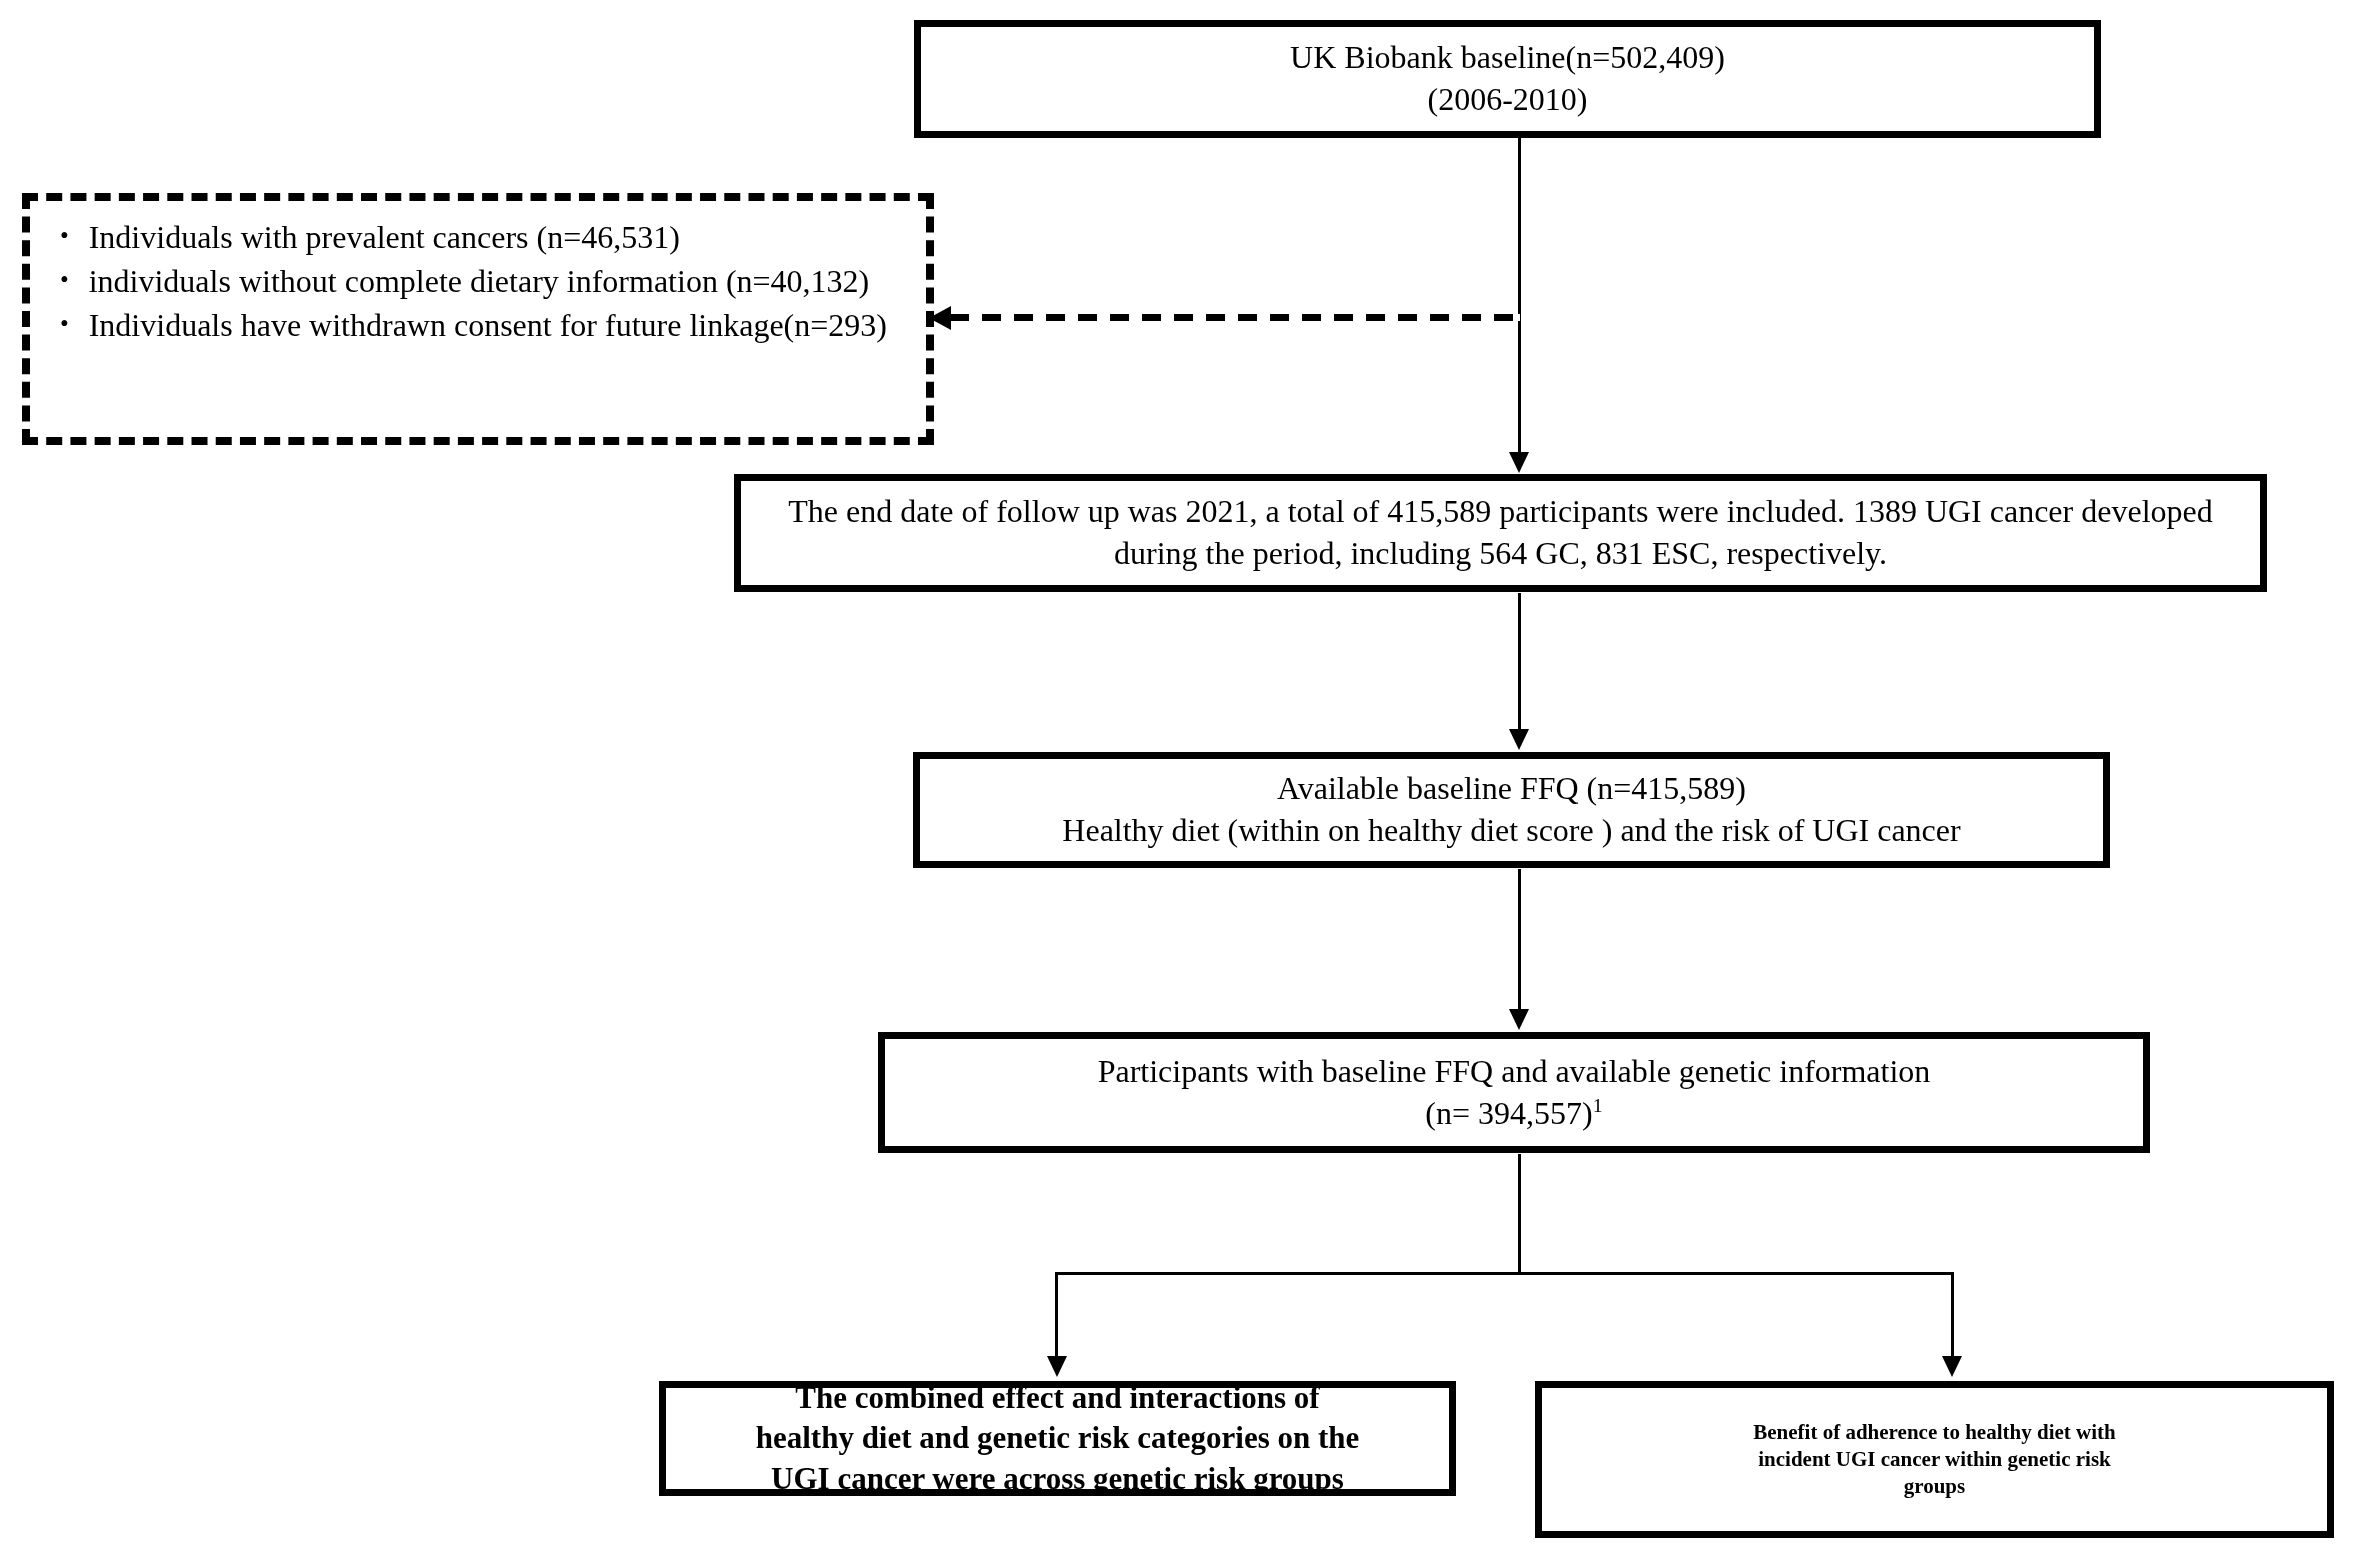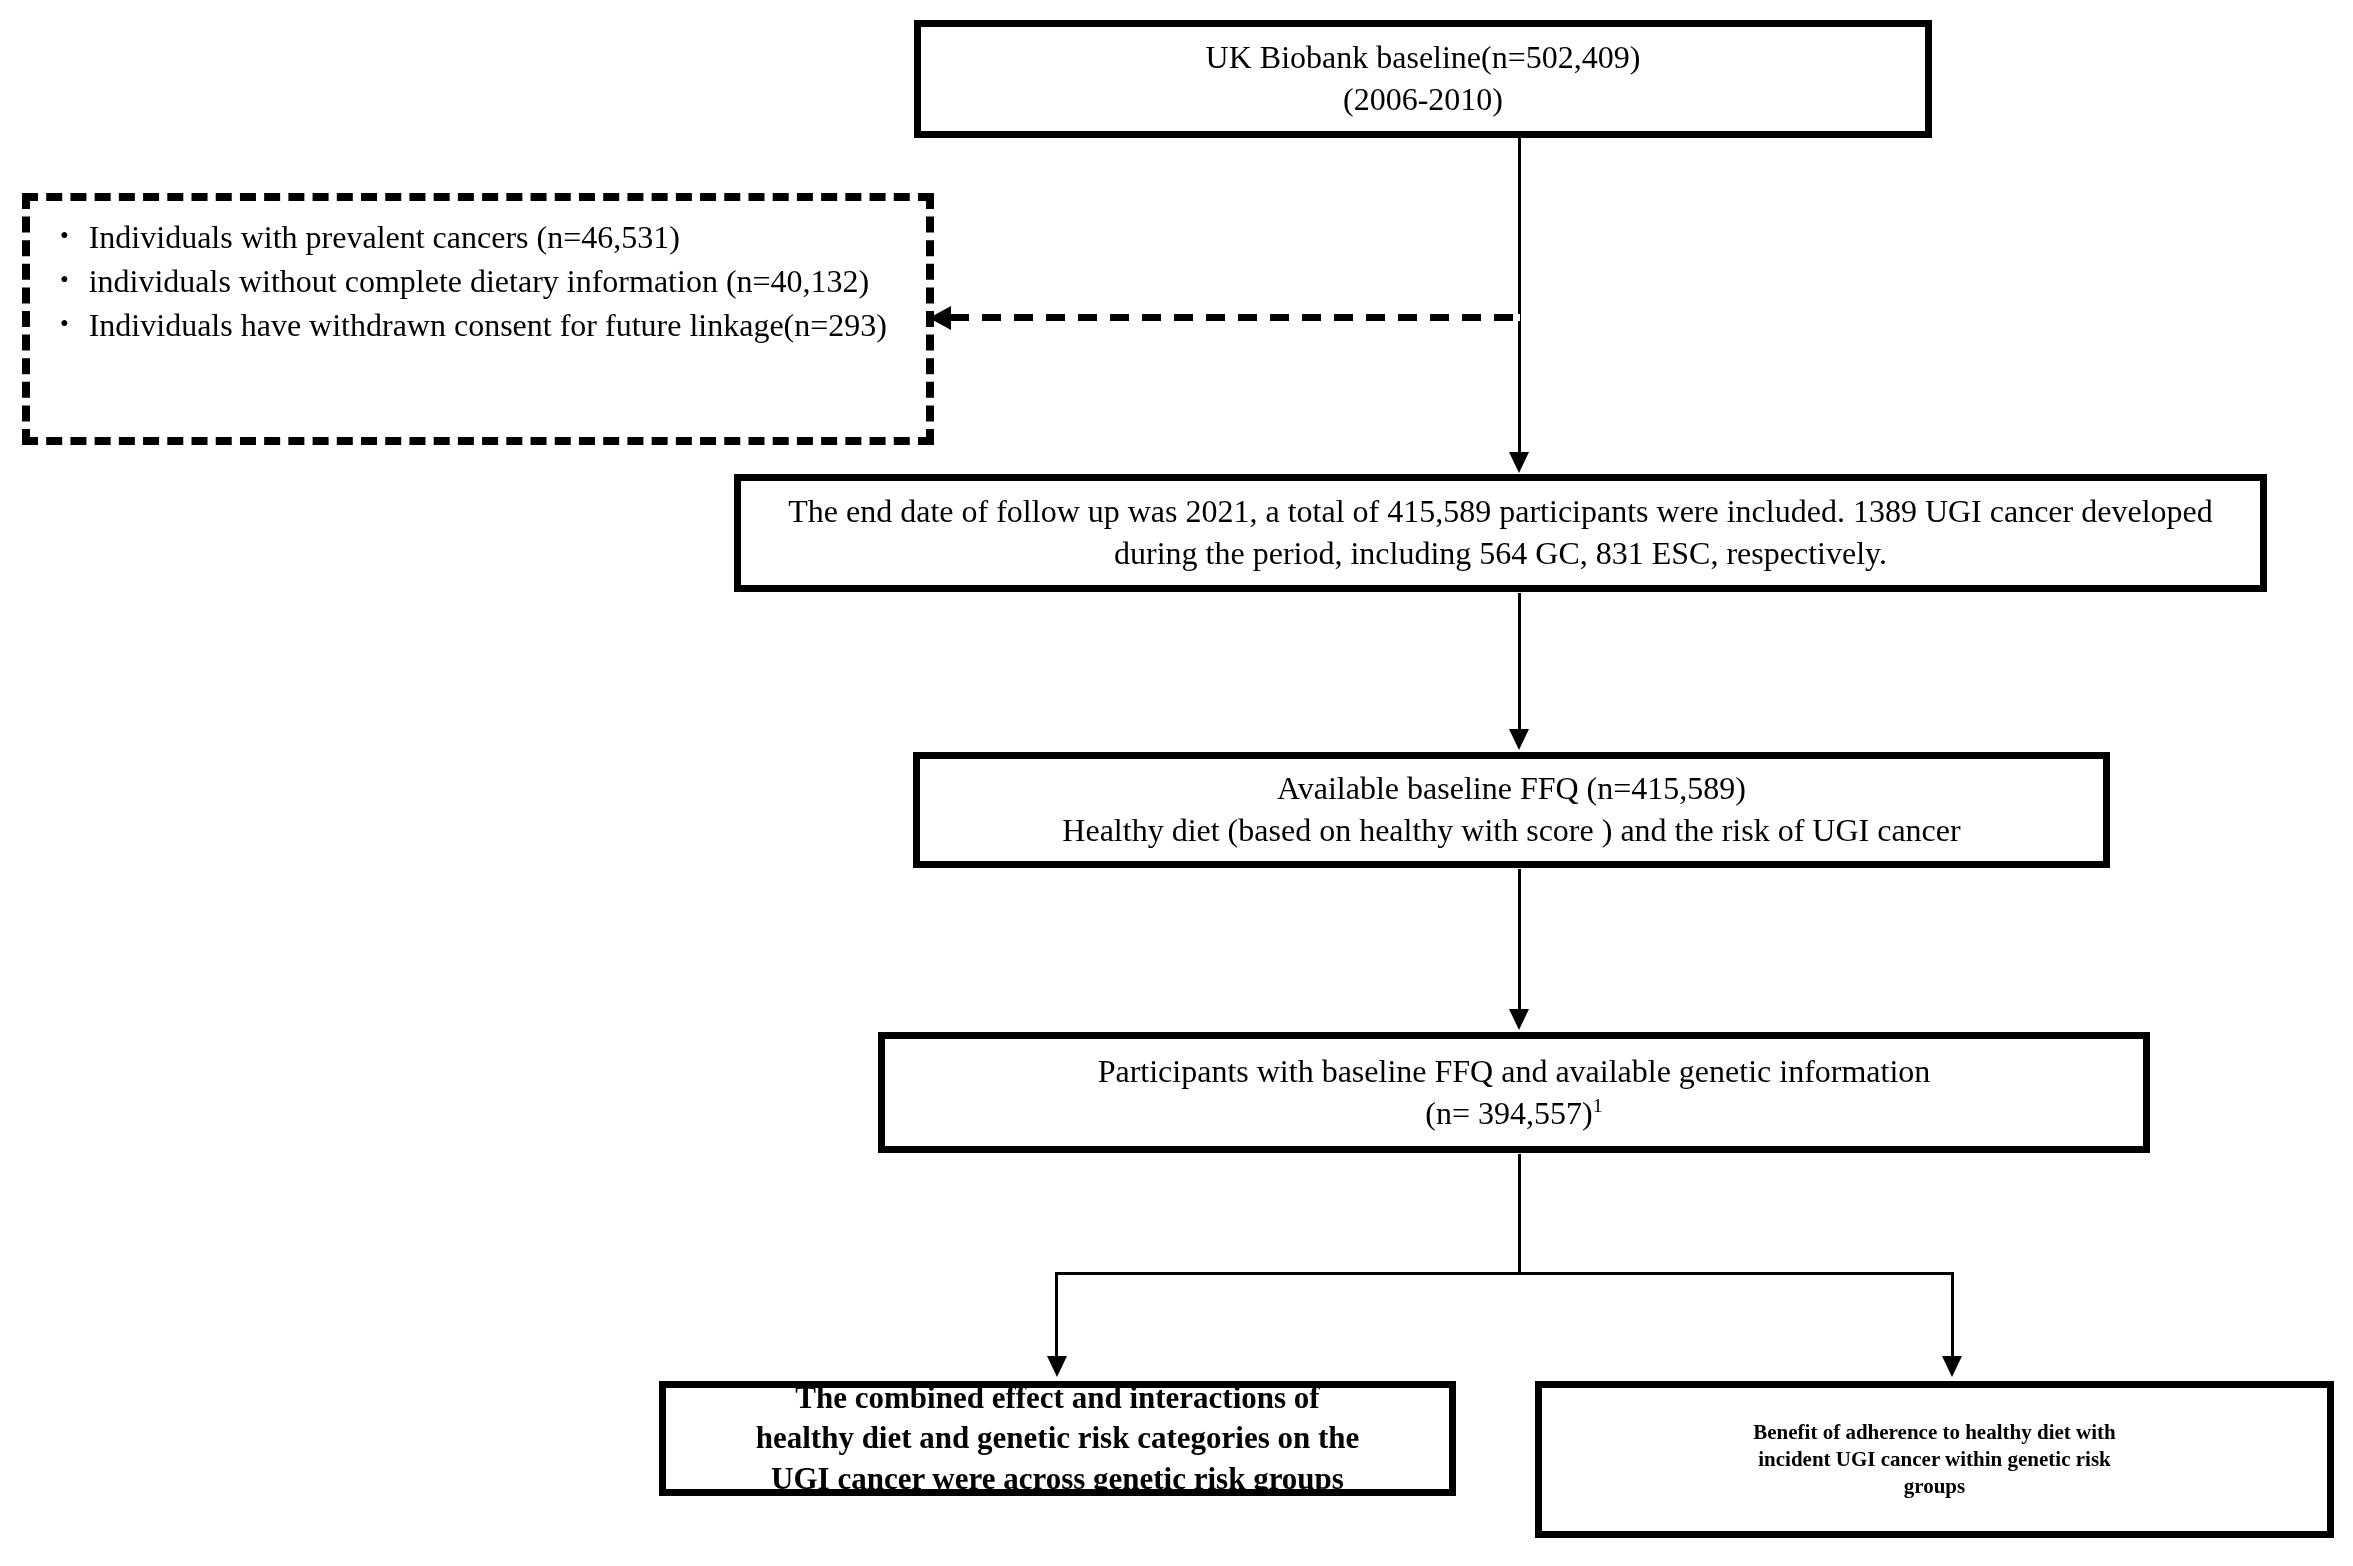--- a/index.html
+++ b/index.html
@@ -102,21 +102,21 @@
   }
 
   sup.ft { font-size: 0.62em; vertical-align: super; line-height: 0; }
   .bold { font-weight: bold; }
 </style>
 </head>
 <body>
 
 <div id="stage">
 
-  <div class="fbox" style="left:914px; top:20px; width:1018px; height:118px;justify-content:center;">
+  <div class="fbox" style="left:914px; top:20px; width:1187px; height:118px;justify-content:center;">
     <span class="txt">
       <span>UK Biobank baseline(n=502,409)</span><br>
       <span>(2006-2010)</span>
     </span>
   </div>
 
   <div class="vline" style="left:1518px; top:138px; width:3.1px; height:318px;"></div>
   <div class="arrowhead-down" style="left:1509px; top:452px;"></div>
 
   <div class="dashbox" style="left:22px; top:193px; width:912px; height:252px;">
@@ -145,21 +145,21 @@
       <span>cancer developed during the period, including 564 GC, 831 ESC, respectively.</span>
     </span>
   </div>
 
   <div class="vline" style="left:1518px; top:593px; width:3.1px; height:138px;"></div>
   <div class="arrowhead-down" style="left:1509px; top:729px;"></div>
 
   <div class="fbox" style="left:913px; top:752px; width:1197px; height:116px;">
     <span class="txt">
       <span>Available baseline FFQ (n=415,589)</span><br>
-      <span>Healthy diet (based on healthy with score ) and the risk of UGI cancer</span>
+      <span>Healthy diet (within on healthy diet score ) and the risk of UGI cancer</span>
     </span>
   </div>
 
   <div class="vline" style="left:1518px; top:869px; width:3.1px; height:142px;"></div>
   <div class="arrowhead-down" style="left:1509px; top:1009px;"></div>
 
   <div class="fbox" style="left:878px; top:1032px; width:1272px; height:121px;">
     <span class="txt">
       <span>Participants with baseline FFQ and available genetic information</span><br>
       <span>(n= 394,557)</span><sup class="ft">1</sup>

